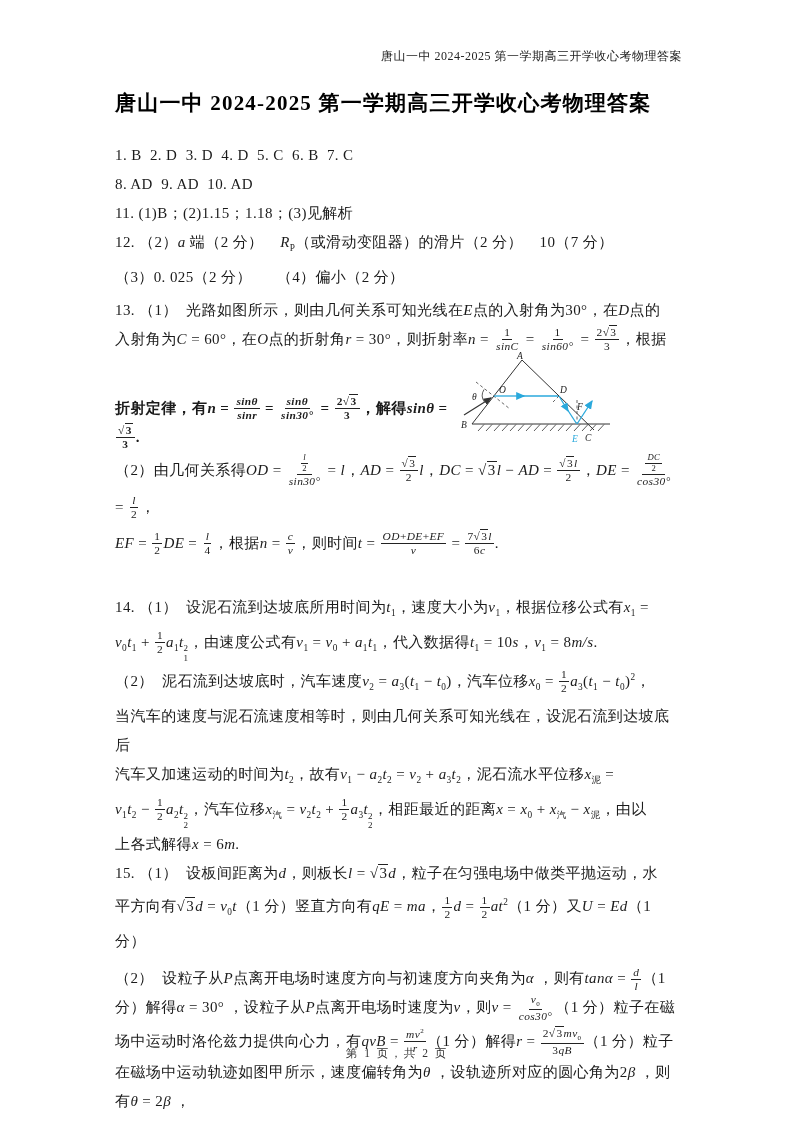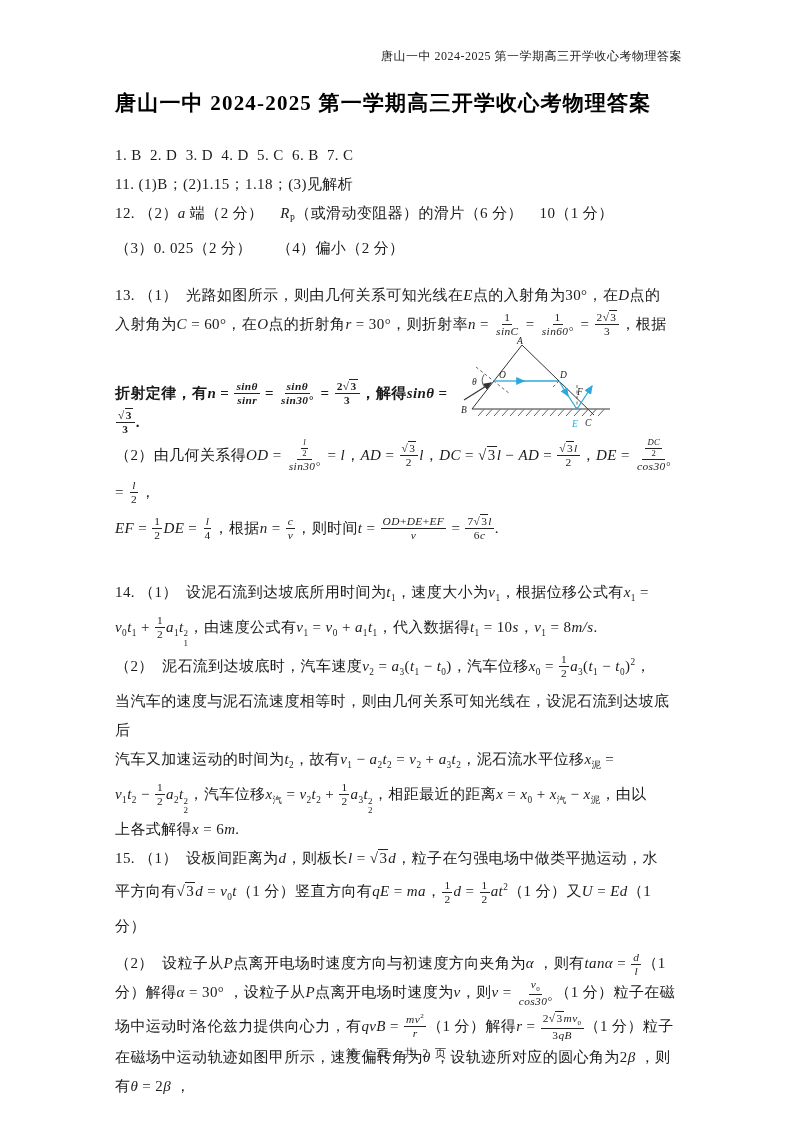--- a/index.html
+++ b/index.html
@@ -1,21 +1,21 @@
 <!DOCTYPE html>
 <html style="--ray: #2aa9dc;"><head>
 <meta charset="utf-8">
 <style>
   html,body{margin:0;padding:0;background:#ffffff;}
   body{width:794px;height:1123px;font-family:"Liberation Serif","DejaVu Serif",serif;color:#1b1b1b;}
   .page{box-sizing:border-box;width:794px;height:1123px;padding:48px 112px 0 115px;position:relative;overflow:hidden;background:#fff;}
   .run-head{text-align:right;font-size:12px;letter-spacing:.5px;color:#222;}
   .doc-title{font-size:21px;font-weight:bold;letter-spacing:1.2px;margin:24px 0 24px 0;color:#000;}
   .line{font-size:15px;line-height:29px;min-height:29px;letter-spacing:.4px;white-space:pre-wrap;}
-  .line[data-line="5"]{margin-top:18px;}
+  .line[data-line="5"]{margin-top:4px;}
   .line[data-line="8"]{line-height:36px;}
   .line[data-line="9"]{line-height:36px;}
   .line[data-line="10"]{margin-top:32px;}
   .line[data-line="19"]{line-height:34px;}
   .line[data-line="20"]{margin-top:8px;}
   .line[data-line="22"]{line-height:34px;}
   .mi{font-style:italic;}
   .mx{font-style:normal;}
   .frac{display:inline-flex;flex-direction:column;align-items:center;vertical-align:middle;font-size:.76em;line-height:1.12;margin:0 1px;position:relative;top:-.08em;}
   .frac .num{border-bottom:1px solid #222;padding:0 2px;white-space:nowrap;text-align:center;}
@@ -37,22 +37,23 @@
 <body>
 
 <div class="page">
 
   <div class="run-head">唐山一中 2024-2025 第一学期高三开学收心考物理答案</div>
 
   <h1 class="doc-title">唐山一中 2024-2025 第一学期高三开学收心考物理答案</h1>
 
   <div id="content">
     <div class="line" data-line="0"><span class="mx">1. B  2. D  3. D  4. D  5. C  6. B  7. C</span></div>
+    <div class="line" data-line="1"><span class="mx">8. AD  9. AD  10. AD</span></div>
     <div class="line" data-line="2"><span class="mx">11. (1)B；(2)1.15；1.18；(3)见解析</span></div>
-    <div class="line" data-line="3"><span class="mx">12. （2）</span><span class="mi">a</span><span class="mx"> 端（2 分）    </span><span class="mi">R</span><sub class="msub">P</sub><span class="mx">（或滑动变阻器）的滑片（6 分）    10（1 分）</span></div>
+    <div class="line" data-line="3"><span class="mx">12. （2）</span><span class="mi">a</span><span class="mx"> 端（2 分）    </span><span class="mi">R</span><sub class="msub">P</sub><span class="mx">（或滑动变阻器）的滑片（2 分）    10（7 分）</span></div>
     <div class="line" data-line="4"><span class="mx">（3）0. 025（2 分）      （4）偏小（2 分）</span></div>
     <div class="line" data-line="5"><span class="mx">13. （1）  光路如图所示，则由几何关系可知光线在</span><span class="mi">E</span><span class="mx">点的入射角为30°，在</span><span class="mi">D</span><span class="mx">点的</span></div>
     <div class="line" data-line="6"><span class="mx">入射角为</span><span class="mi">C</span><span class="mx"> = 60°，在</span><span class="mi">O</span><span class="mx">点的折射角</span><span class="mi">r</span><span class="mx"> = 30°，则折射率</span><span class="mi">n</span><span class="mx"> = </span><span class="frac"><span class="num"><span class="mx">1</span></span><span class="den"><span class="mi">sinC</span></span></span><span class="mx"> = </span><span class="frac"><span class="num"><span class="mx">1</span></span><span class="den"><span class="mi">sin60°</span></span></span><span class="mx"> = </span><span class="frac"><span class="num"><span class="mx">2</span><span class="sq"><span class="rs">√</span><span class="rc"><span class="mx">3</span></span></span></span><span class="den"><span class="mx">3</span></span></span><span class="mx">，根据</span></div>
 
     <div class="fig-row">
       <div class="line fig-text" data-line="7"><span class="mx">折射定律，有</span><span class="mi">n</span><span class="mx"> = </span><span class="frac"><span class="num"><span class="mi">sinθ</span></span><span class="den"><span class="mi">sinr</span></span></span><span class="mx"> = </span><span class="frac"><span class="num"><span class="mi">sinθ</span></span><span class="den"><span class="mi">sin30°</span></span></span><span class="mx"> = </span><span class="frac"><span class="num"><span class="mx">2</span><span class="sq"><span class="rs">√</span><span class="rc"><span class="mx">3</span></span></span></span><span class="den"><span class="mx">3</span></span></span><span class="mx">，解得</span><span class="mi">sinθ</span><span class="mx"> = </span><span class="frac"><span class="num"><span class="sq"><span class="rs">√</span><span class="rc"><span class="mx">3</span></span></span></span><span class="den"><span class="mx">3</span></span></span><span class="mx">.</span></div>
       <svg class="optics-fig" viewBox="0 0 190 100" width="190" height="100" xmlns="http://www.w3.org/2000/svg">
         <defs>
           <marker id="mB" markerWidth="8" markerHeight="8" refX="6" refY="3" orient="auto">
             <path d="M0,0 L7,3 L0,6 Z" fill="#333"></path>

